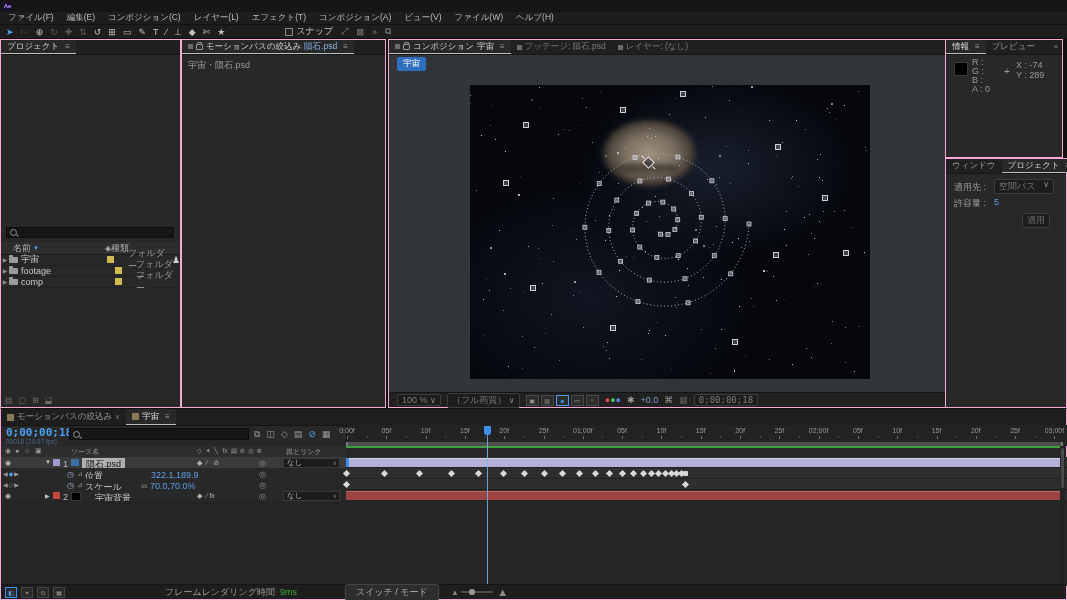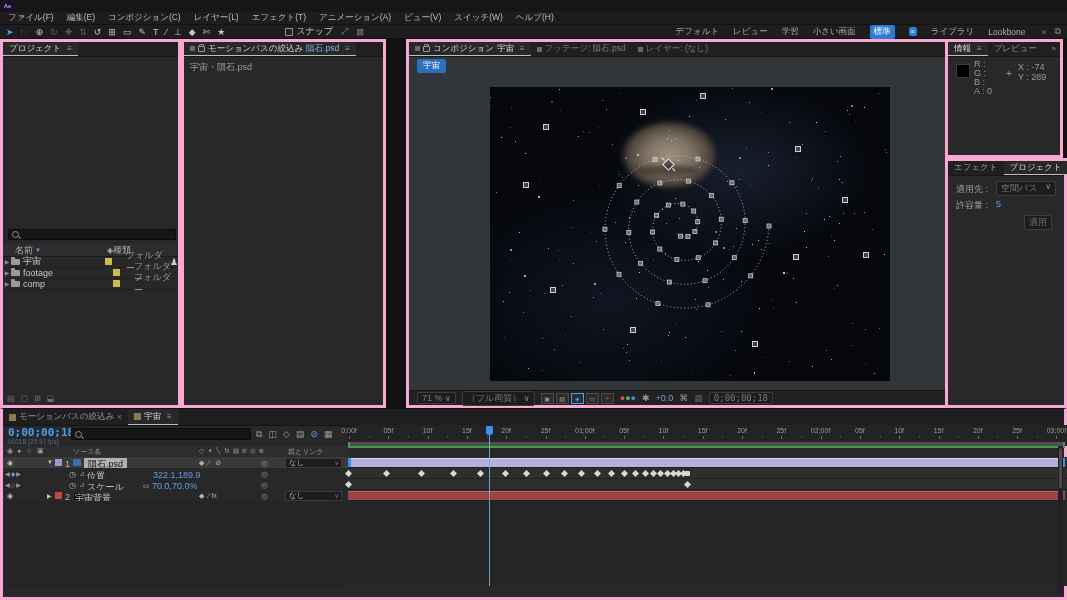--- a/index.html
+++ b/index.html
@@ -19,21 +19,21 @@
   .tool.active{color:#4ba0f5;}
   .tool.dis{color:#5a5a5a;}
   #snap-wrap{display:flex;align-items:center;gap:3px;margin-left:60px;}
   #snap-box{width:6px;height:6px;border:1px solid #8a8a8a;background:#222;}
   .tb-extra{color:#8a8a8a;font-size:9px;margin-left:8px;}
   #workspaces{display:flex;align-items:center;gap:14px;margin-left:auto;margin-right:8px;}
   .ws{color:#b0b0b0;font-size:8.5px;white-space:nowrap;}
   .ws.active{background:#2f7bd6;color:#fff;padding:1px 4px;border-radius:2px;}
   .ws-menu{background:#2f7bd6;color:#fff;font-size:7px;padding:1px 2px;border-radius:2px;}
   
-  .panel{position:absolute;background:#282828;border:3px solid #f9a8d4;box-sizing:border-box;}
+  .panel{position:absolute;background:#282828;border:1px solid #f9a8d4;box-sizing:border-box;}
   .tabstrip{position:absolute;left:0;top:0;right:0;height:14px;background:#202020;display:flex;align-items:stretch;border-bottom:1px solid #161616;}
   .ptab{display:flex;align-items:center;gap:3px;padding:0 6px;color:#9a9a9a;font-size:8.5px;white-space:nowrap;}
   .ptab.active{background:#282828;color:#d6d6d6;border-bottom:1px solid #bdbdbd;}
   .grip{width:5px;height:5px;background:#6a6a6a;display:inline-block;}
   .hamb{color:#9a9a9a;font-size:8px;margin-left:3px;}
   .padlock{width:5px;height:4px;border:1px solid #9a9a9a;border-radius:1px;position:relative;display:inline-block;margin-top:1px;}
   .padlock::before{content:"";position:absolute;top:-3px;left:0px;width:3px;height:2px;border:1px solid #9a9a9a;border-bottom:none;border-radius:2px 2px 0 0;}
   .lens{width:5px;height:5px;border:1px solid #8f8f8f;border-radius:50%;position:relative;display:inline-block;}
   .lens::after{content:"";position:absolute;width:3px;height:1px;background:#8f8f8f;transform:rotate(45deg);right:-3px;bottom:-1px;}
   .chev{color:#8a8a8a;font-size:8px;}
@@ -117,23 +117,23 @@
 <div id="titlebar" class="abs">
   <span id="ae-logo">Ae</span>
 </div>
 
 <div id="menubar" class="abs">
     <span class="menu-item">ファイル(F)</span>
     <span class="menu-item">編集(E)</span>
     <span class="menu-item">コンポジション(C)</span>
     <span class="menu-item">レイヤー(L)</span>
     <span class="menu-item">エフェクト(T)</span>
-    <span class="menu-item">アニメーション(A)</span>
+    <span class="menu-item">コンポジション(A)</span>
     <span class="menu-item">ビュー(V)</span>
-    <span class="menu-item">スイッチ(W)</span>
+    <span class="menu-item">ファイル(W)</span>
     <span class="menu-item">ヘルプ(H)</span>
   </div>
 
 <div id="toolbar" class="abs">
   <div id="tools">
       <span class="tool active">➤</span>
       <span class="tool ">☞</span>
       <span class="tool ">⊕</span>
       <span class="tool dis">↻</span>
       <span class="tool dis">✚</span>
@@ -148,30 +148,20 @@
       <span class="tool ">◆</span>
       <span class="tool ">✄</span>
       <span class="tool ">★</span>
     </div>
   <div id="snap-wrap">
     <span id="snap-box"></span>
     <span>スナップ</span>
   </div>
   <span class="tb-extra">⤢</span>
   <span class="tb-extra">⊠</span>
-  <div id="workspaces">
-      <span class="ws">デフォルト</span>
-      <span class="ws">レビュー</span>
-      <span class="ws">学習</span>
-      <span class="ws">小さい画面</span>
-      <span class="ws active">標準</span>
-      <span class="ws-menu">≡</span>
-      <span class="ws">ライブラリ</span>
-      <span class="ws">Lookbone</span>
-    </div>
   <span class="tb-extra">»</span>
   <span class="tb-extra" style="margin-right:6px">⧉</span>
 </div>
 
 <div class="panel" id="project-panel" style="left:0;top:39px;width:181px;height:369px;">
   <div class="tabstrip">
     <div class="ptab active">
       <span>プロジェクト</span>
         <span class="hamb">≡</span>
     </div>
@@ -223,21 +213,21 @@
       <span class="grip"></span>
       <span class="padlock"></span>
       <span>モーションパスの絞込み</span>
       <span style="color:#8ab4e8">隕石.psd</span>
       <span class="hamb">≡</span>
     </div>
   </div>
   <div class="abs" style="left:6px;top:19px;color:#9a9a9a">宇宙・隕石.psd</div>
 </div>
 
-<div class="panel" id="viewer-panel" style="left:406px;top:39px;width:559px;height:369px;background:#333638;">
+<div class="panel" id="viewer-panel" style="left:388px;top:39px;width:559px;height:369px;background:#333638;">
   <div class="tabstrip" id="vw-tabs">
       <div class="ptab active">
         <span class="grip"></span>
         <span class="padlock"></span>
         <span>コンポジション</span>
         <span style="color: rgb(214, 214, 214);">宇宙</span>
         <span class="hamb">≡</span>
       </div>
       <div class="ptab" style="color: rgb(122, 122, 122);">
         <span class="grip"></span>
@@ -480,21 +470,21 @@
       <div class="decor-sq" style="left: 33px; top: 95px;"></div>
       <div class="decor-sq" style="left: 210px; top: 6px;"></div>
       <div class="decor-sq" style="left: 303px; top: 167px;"></div>
       <div class="decor-sq" style="left: 373px; top: 165px;"></div>
       <div class="decor-sq" style="left: 140px; top: 240px;"></div>
       <div class="decor-sq" style="left: 262px; top: 254px;"></div>
       <div class="decor-sq" style="left: 60px; top: 200px;"></div>
       <div class="decor-sq" style="left: 352px; top: 110px;"></div>
     </div>
   <div id="vw-bottom">
-    <span class="fieldbox"><span>71 %</span> <span class="chev">∨</span></span>
+    <span class="fieldbox"><span>100 %</span> <span class="chev">∨</span></span>
     <span class="fieldbox"><span>（フル画質）</span> <span class="chev">∨</span></span>
     <span class="vb-group">
       <span class="vb-ico">▣</span>
       <span class="vb-ico">▨</span>
       <span class="vb-ico on">◈</span>
       <span class="vb-ico">▭</span>
       <span class="vb-ico">⌗</span>
     </span>
     <span style="color:#d05050">●<span style="color:#50c050">●</span><span style="color:#5080e0">●</span></span>
     <span style="color:#9a9a9a">✱</span>
@@ -526,21 +516,21 @@
   <div class="abs" style="left:58px;top:26px;color:#9a9a9a;font-size:10px">+</div>
   <div class="abs" style="left:70px;top:20px;line-height:10px;color:#9a9a9a">
     <div>X : -74</div>
     <div>Y : 289</div>
   </div>
 </div>
 
 <div class="panel" style="left:945px;top:158px;width:122px;height:250px;">
   <div class="tabstrip">
     <div class="ptab">
-        <span>エフェクト</span>
+        <span>ウィンドウ</span>
       </div>
     <div class="ptab active">
         <span>プロジェクト</span>
         <span class="hamb">≡</span>
       </div>
 
   </div>
   <div class="abs" style="left:8px;top:22px;color:#9a9a9a">適用先 :</div>
   <div class="fieldbox abs" style="left:48px;top:20px;width:60px;box-sizing:border-box">
     <span>空間パス</span><span class="chev" style="float:right">∨</span>
@@ -674,21 +664,21 @@
     <span class="propname">スケール</span>
     <span class="propval" style="left:140px"><span style="color:#8a8a8a">∞</span> <span>70.0,70.0%</span></span>
     <span class="pick">◎</span>
   </div>
   <div class="tl-row" style="top:81px">
     <span class="avdot" style="left:4px">◉</span>
     <span class="avdot" style="left:44px;font-size:6px">▶</span>
     <span class="abs" style="left:52px;top:2px;width:7px;height:7px;background:#c04a42"></span>
     <span class="abs" style="left:62px;top:1.5px;color:#b5b5b5">2</span>
     <span class="abs" style="left:70px;top:2px;width:8px;height:7px;background:#000;border:1px solid #333"></span>
-    <span class="abs" style="left:72px;top:1.5px;color:#c8c8c8">宇宙背景</span>
+    <span class="abs" style="left:94px;top:1.5px;color:#c8c8c8">宇宙背景</span>
     <span class="abs" style="left:196px;top:1.5px;color:#b0b0b0;font-size:7px">◆&nbsp;&nbsp;∕&nbsp;fx</span>
     <span class="pick">◎</span>
     <span class="pardrop">なし</span>
   </div>
 
   <div class="track-row" style="top:48px">
     <div class="layerbar" style="background:#b2b2d8;border-top:1px solid #d2d2ea;box-sizing:border-box"></div>
     <div class="abs" style="left:0;top:1px;width:3px;height:9px;background:#3d90ef"></div>
     <div class="abs" style="left:714px;top:1px;width:3px;height:9px;background:#3d90ef"></div>
   </div>
@@ -723,13 +713,29 @@
   <div class="track-row" style="top:81px">
     <div class="layerbar" style="background:#9c4343;border-top:1px solid #b86a6a;box-sizing:border-box"></div>
   </div>
   <div class="abs" style="left:345px;top:92px;width:722px;height:85px;background:#262626"></div>
   <div class="abs" style="left:0;top:92px;width:345px;height:85px;background:#252525"></div>
 
   <div id="playhead" style="left: 486.48px; top: 20px; height: 157px;"></div>
   <div id="ph-head" style="left: 483.48px; top: 17px;"></div>
   <div id="tl-vscroll"></div>
 
+  <div id="tl-foot">
+    <span class="ft-ico on" style="margin-left:4px">◧</span>
+    <span class="ft-ico">✦</span>
+    <span class="ft-ico">⊙</span>
+    <span class="ft-ico">▦</span>
+    <span style="margin-left:96px;color:#9a9a9a">フレームレンダリング時間</span>
+    <span style="margin-left:5px;color:#3faa3f">9ms</span>
+    <span id="switch-mode">スイッチ / モード</span>
+    <span id="zoom-slider">
+      <span>▴</span>
+      <span id="zs-track">
+          <span id="zs-knob"></span>
+        </span>
+      <span style="font-size:11px">▲</span>
+    </span>
+  </div>
 </div>
 
 </body></html>

